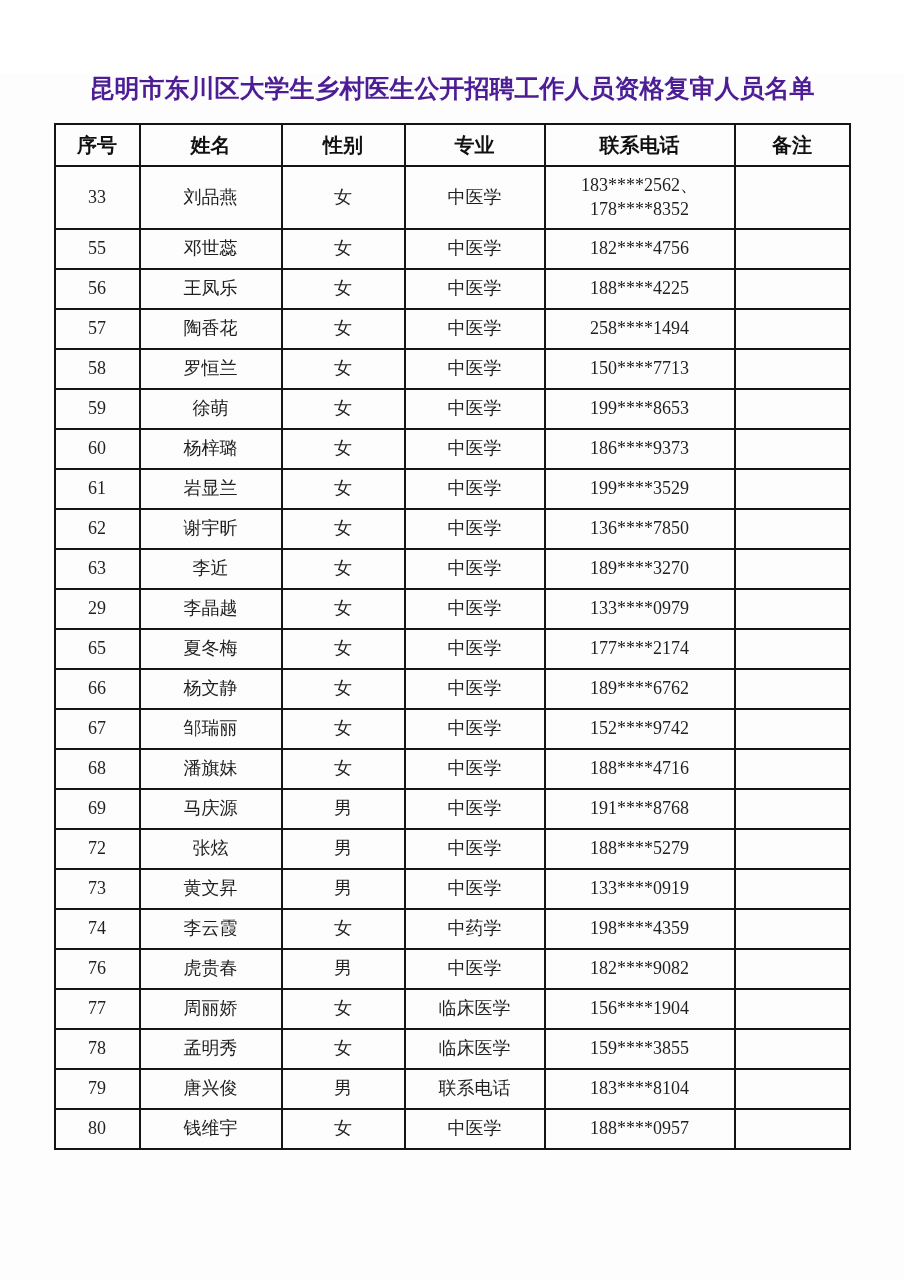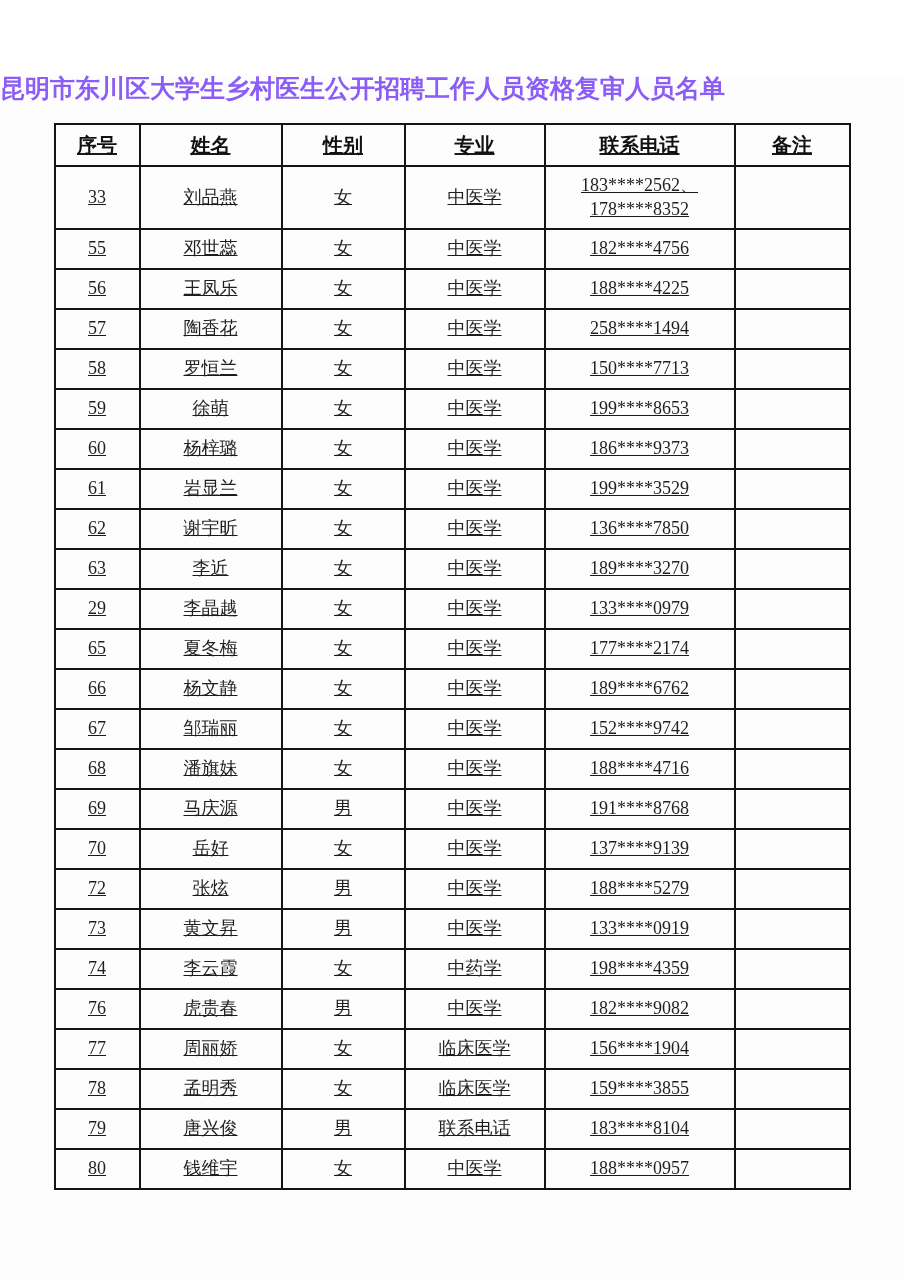--- a/index.html
+++ b/index.html
@@ -14,32 +14,32 @@
     color: #1a1a1a;
     overflow: hidden;
   }
   .page {
     width: 904px;
     height: 1280px;
     background: #fdfdfd;
   }
   .title {
     margin: 74px 0 0 0;
+    text-align: center;
     font-size: 25px;
     font-weight: bold;
     line-height: 1.2;
     letter-spacing: 0px;
-    color: #8b5cf6;
+    color: #4c1d95;
   }
   table.roster {
     border-collapse: collapse;
     table-layout: fixed;
     margin: 19px auto 16px auto;
     width: 795px;
-    text-decoration: underline;
   }
   .roster th, .roster td {
     border: 2px solid #141414;
     text-align: center;
     vertical-align: middle;
     padding: 0 2px;
     overflow: hidden;
   }
   .roster th {
     height: 40px;
@@ -214,28 +214,20 @@
         </tr>
         <tr>
           <td>69</td>
           <td>马庆源</td>
           <td>男</td>
           <td>中医学</td>
           <td>191****8768</td>
           <td></td>
         </tr>
         <tr>
-          <td>70</td>
-          <td>岳好</td>
-          <td>女</td>
-          <td>中医学</td>
-          <td>137****9139</td>
-          <td></td>
-        </tr>
-        <tr>
           <td>72</td>
           <td>张炫</td>
           <td>男</td>
           <td>中医学</td>
           <td>188****5279</td>
           <td></td>
         </tr>
         <tr>
           <td>73</td>
           <td>黄文昇</td>

